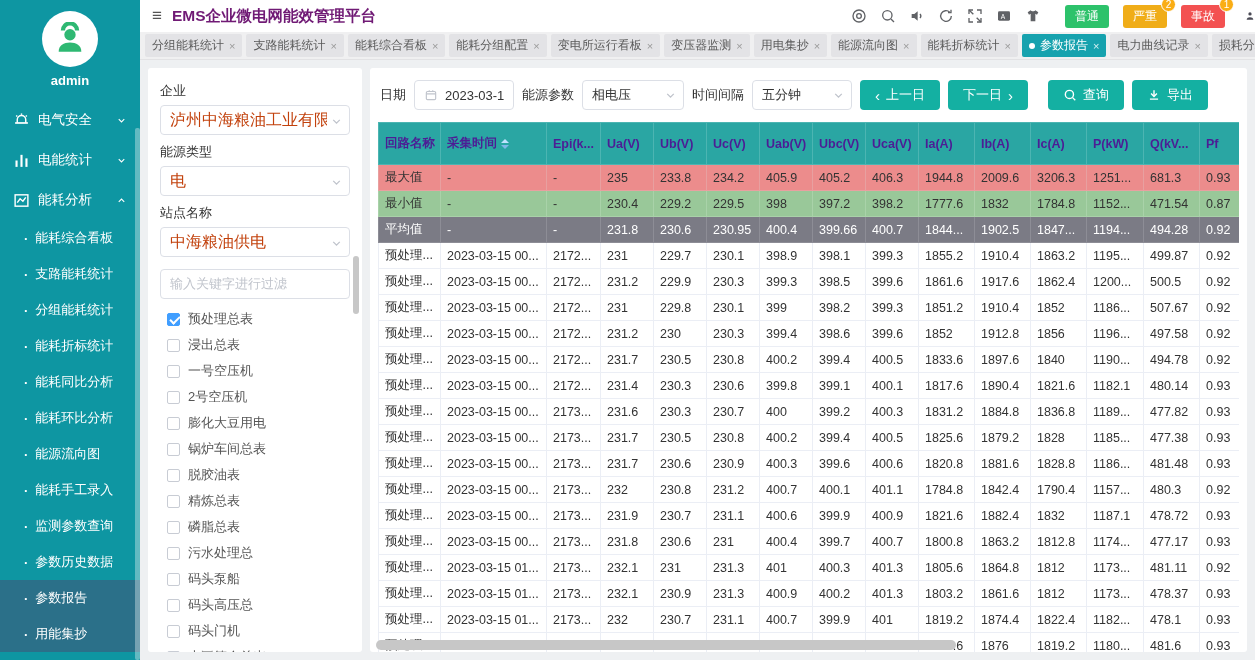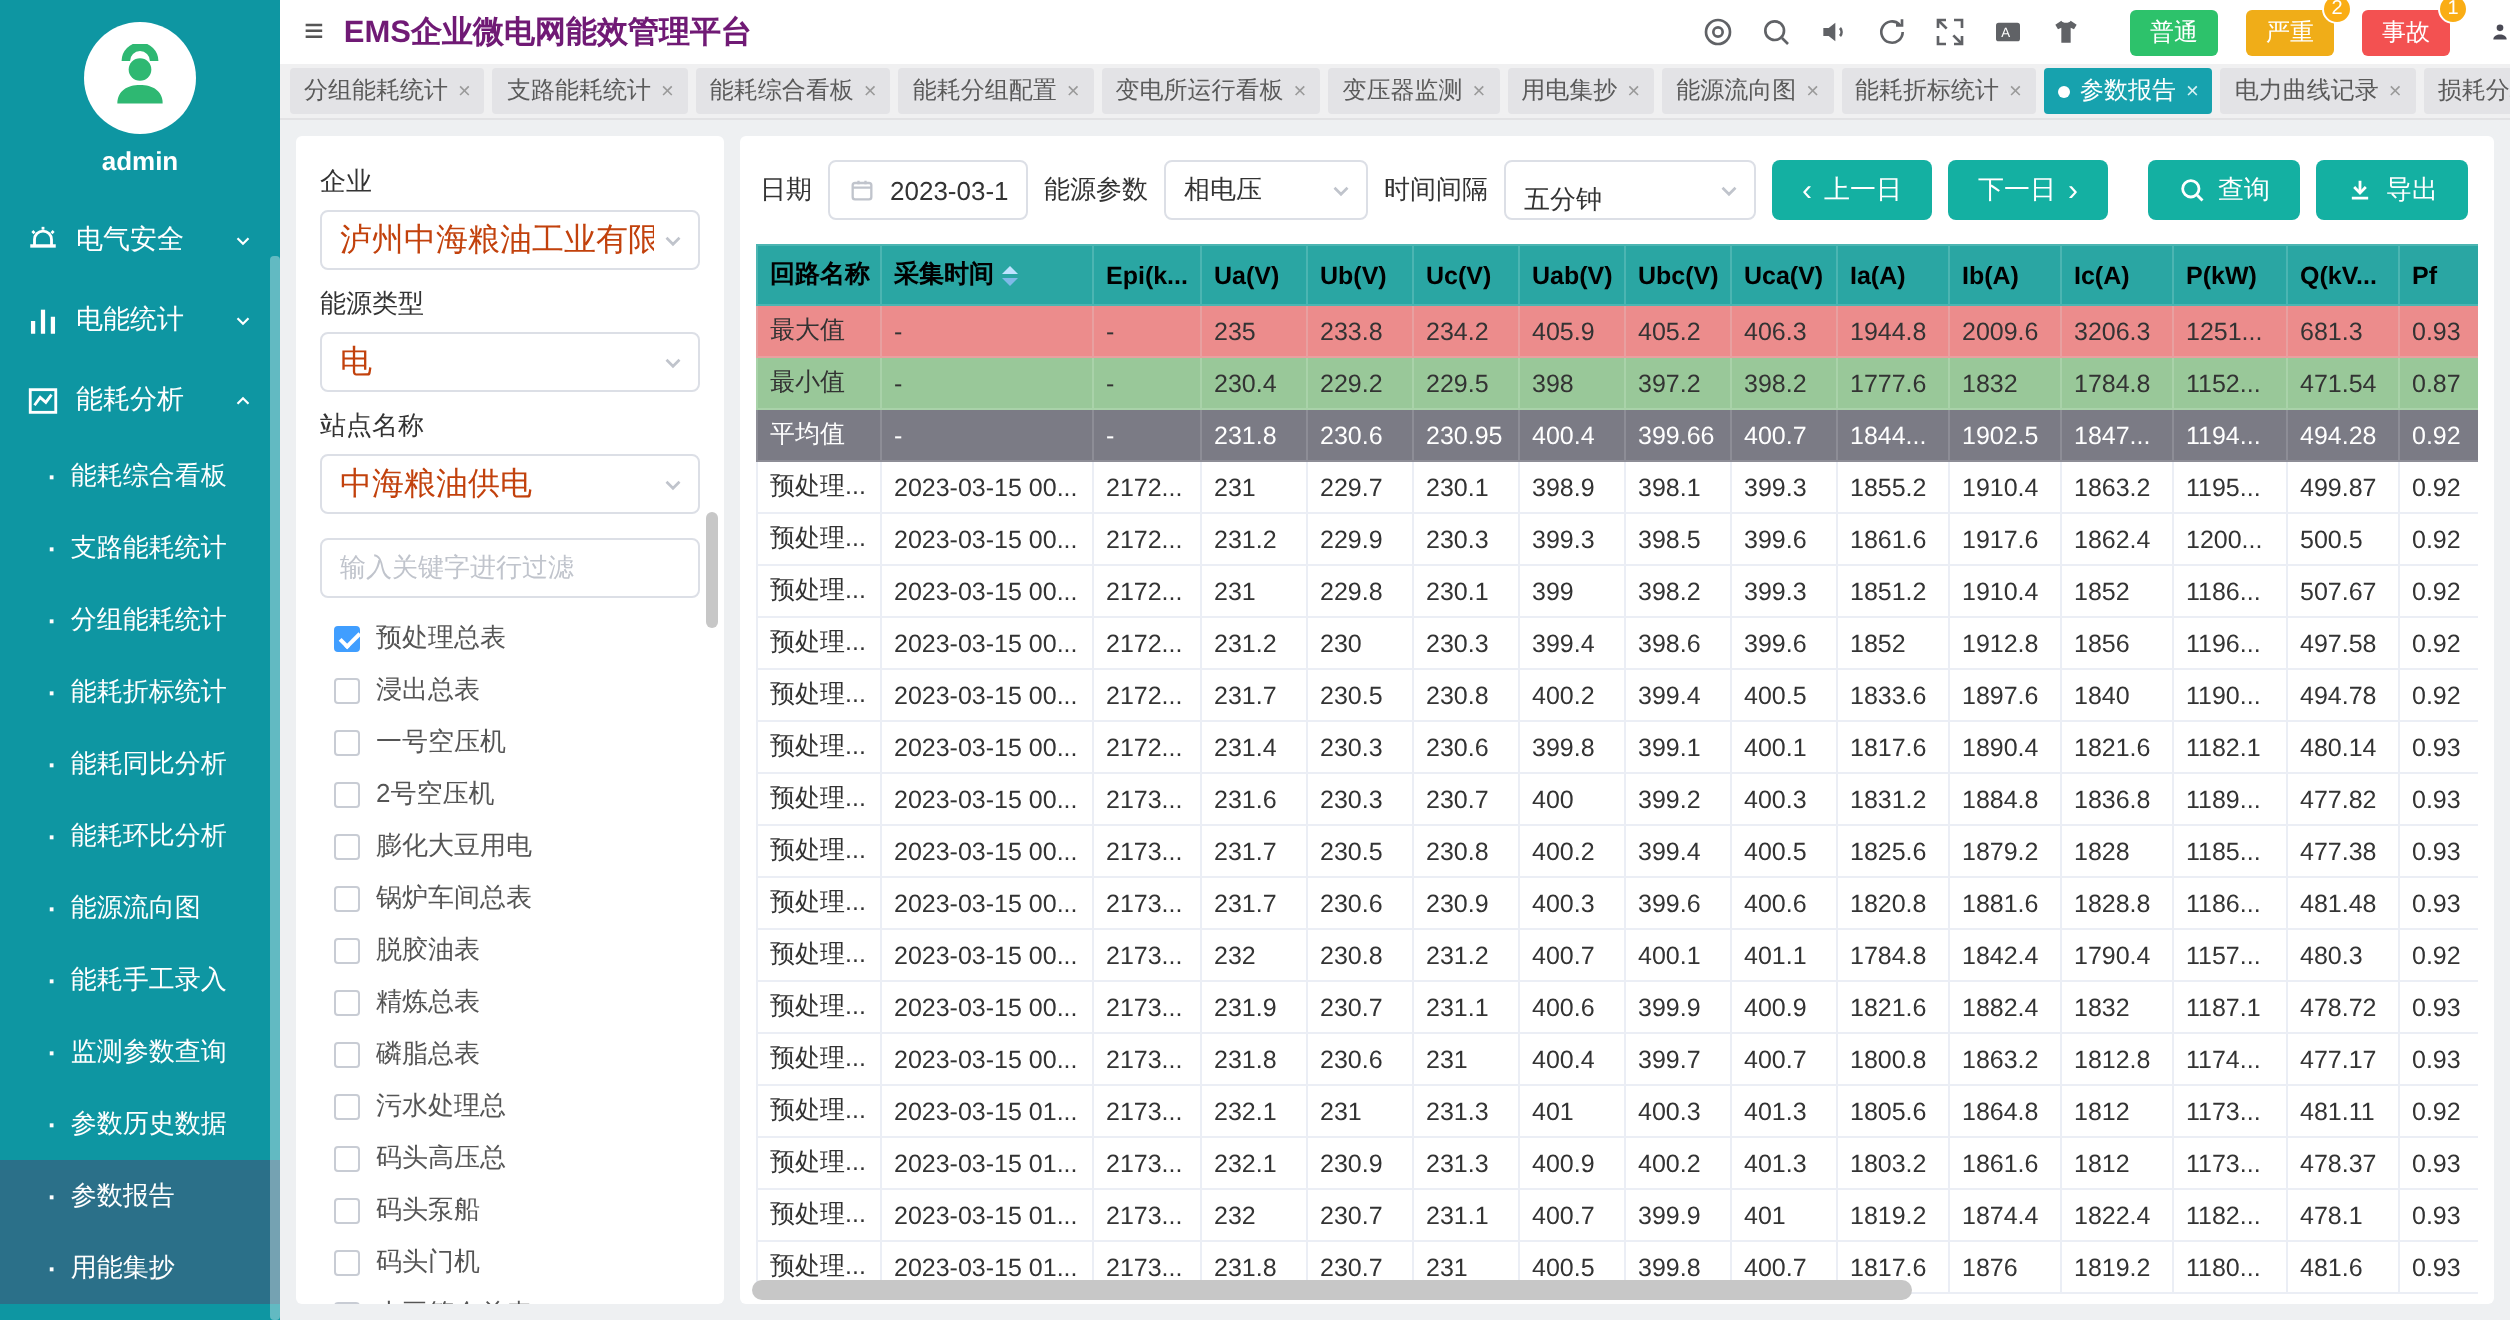--- a/index.html
+++ b/index.html
@@ -75,21 +75,21 @@
   .ib-icon { width:14px; height:14px; display:inline-flex; }
   .btn { background:#14b0a2; color:#fff; border:none; border-radius:4px; height:30px; display:flex; align-items:center;
     gap:6px; padding:0 15px; font-size:13px; cursor:pointer; flex:none; font-family:inherit; }
   .btn .chev-txt { font-size:15px; line-height:1; }
   .btn .b-icon { width:14px; height:14px; display:inline-flex; }
   .btn.gapL { margin-left:12px; }
 
   
   .table-wrap { overflow:hidden; height:calc(100% - 42px); }
   table { border-collapse:collapse; table-layout:fixed; width:100%; }
-  th { background:#2aa6a3; color:#000000; font-size:12.5px; font-weight:bold; height:30px; text-align:left;
+  th { background:#2aa6a3; color:#4c1d95; font-size:12.5px; font-weight:bold; height:42px; text-align:left;
     padding:0 6px; border:1px solid #4cb5b2; white-space:nowrap; overflow:hidden; cursor:pointer; }
   td { height:26px; font-size:12.5px; color:#333; padding:0 6px; border:1px solid #ebeef5;
     white-space:nowrap; overflow:hidden; background:#fff; }
   tr.max td { background:#ec8c8c; border-color:#e8a0a0; }
   tr.min td { background:#99c899; border-color:#a9d2a9; }
   tr.avg td { background:#7b7b85; border-color:#8d8d96; color:#fff; }
   .sort { display:inline-block; vertical-align:middle; margin-left:4px; }
   .sort i { display:block; width:0; height:0; border-left:4px solid transparent; border-right:4px solid transparent; }
   .sort .up { border-bottom:4px solid #bfe3ff; margin-bottom:2px; }
   .sort .dn { border-top:4px solid #7fb9e8; }
@@ -393,25 +393,25 @@
             <div class="meter-row">
               <span class="checkbox"></span>
               <span>磷脂总表</span>
             </div>
             <div class="meter-row">
               <span class="checkbox"></span>
               <span>污水处理总</span>
             </div>
             <div class="meter-row">
               <span class="checkbox"></span>
+              <span>码头泵船</span>
+            </div>
+            <div class="meter-row">
+              <span class="checkbox"></span>
               <span>码头高压总</span>
-            </div>
-            <div class="meter-row">
-              <span class="checkbox"></span>
-              <span>码头泵船</span>
             </div>
             <div class="meter-row">
               <span class="checkbox"></span>
               <span>码头门机</span>
             </div>
             <div class="meter-row">
               <span class="checkbox"></span>
               <span>大豆筒仓总表</span>
             </div>
           </div>
@@ -433,21 +433,21 @@
             <span>2023-03-1</span>
           </div>
           <span class="t-label">能源参数</span>
           <div class="input-box sel" style="width:102px;">
             <span>相电压</span>
             <span class="arrow"><svg viewBox="0 0 24 24" fill="none" stroke="#c0c4cc" stroke-width="2.5">
                   <polyline points="6 9 12 15 18 9"></polyline>
                 </svg></span>
           </div>
           <span class="t-label">时间间隔</span>
-          <div class="input-box sel" style="width:126px;align-items:flex-end;">
+          <div class="input-box sel" style="width:100px;">
             <span>五分钟</span>
             <span class="arrow"><svg viewBox="0 0 24 24" fill="none" stroke="#c0c4cc" stroke-width="2.5">
                   <polyline points="6 9 12 15 18 9"></polyline>
                 </svg></span>
           </div>
           <button class="btn">
             <span class="chev-txt">‹</span>
             <span>上一日</span>
           </button>
           <button class="btn">

